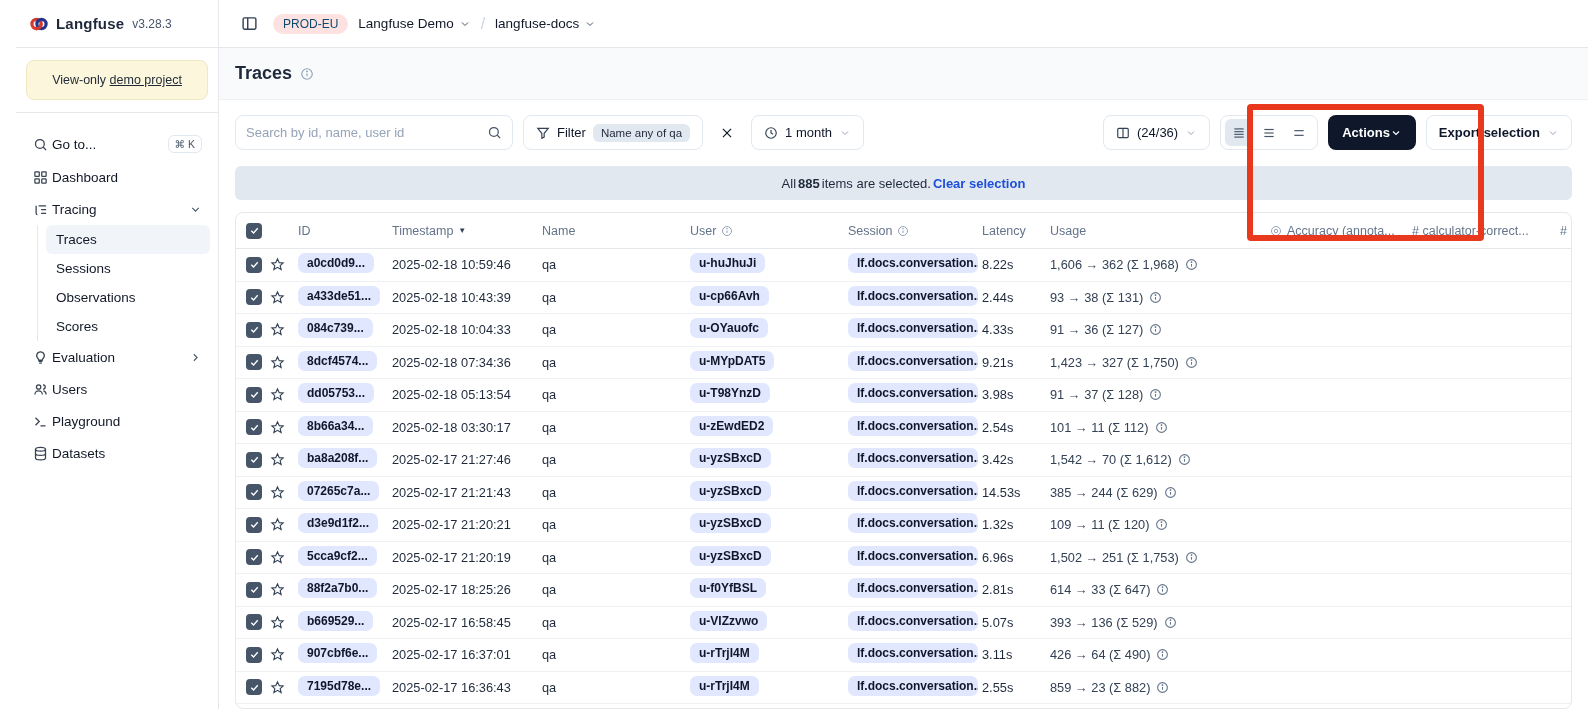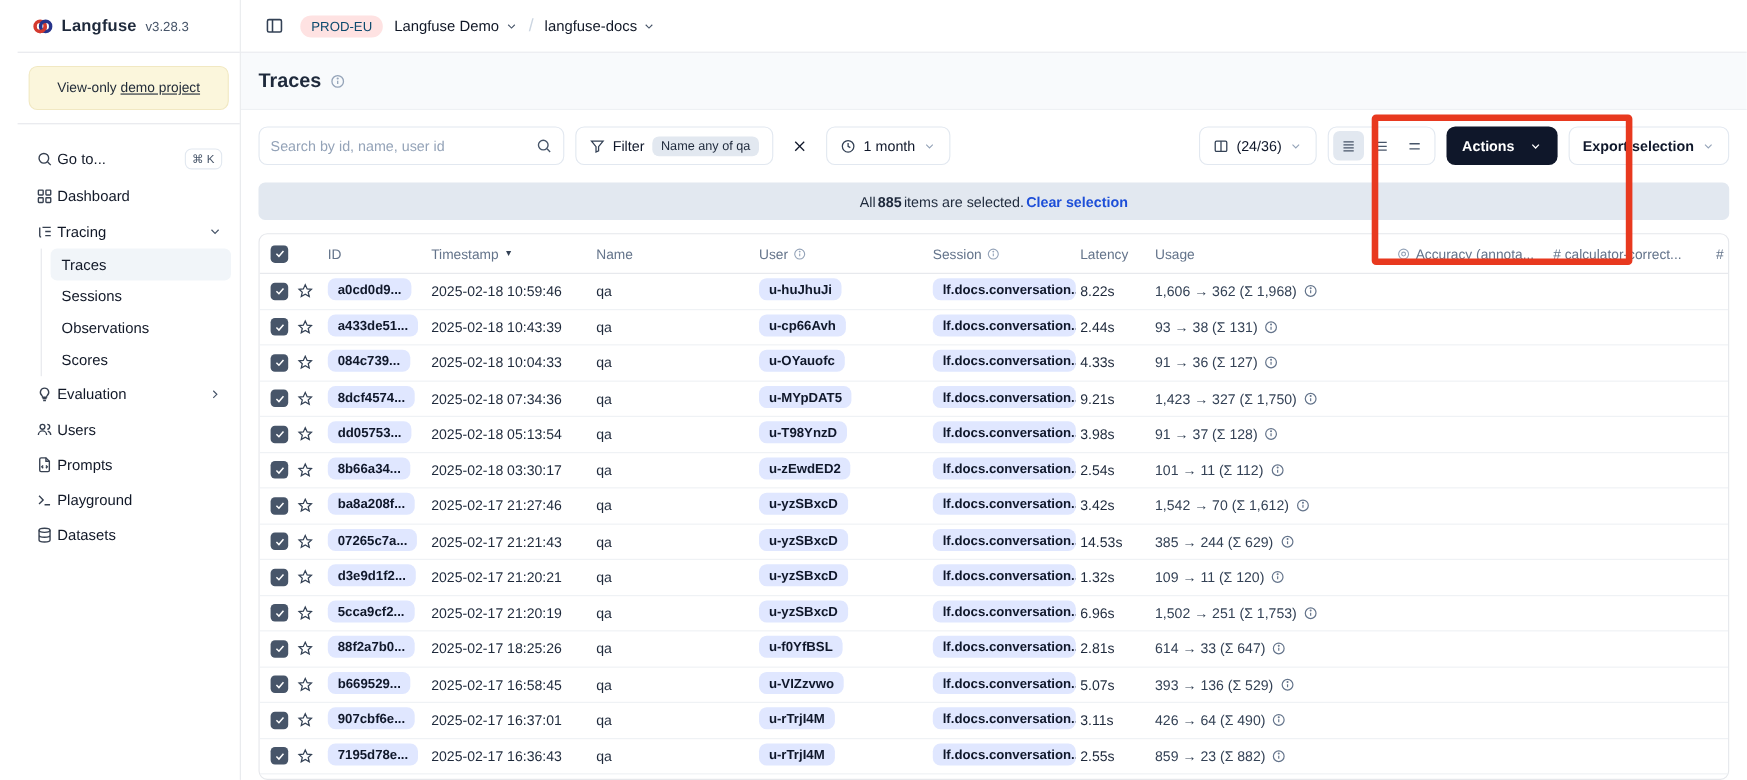--- a/index.html
+++ b/index.html
@@ -39,21 +39,21 @@
   .tb-left, .tb-right { display:flex; align-items:center; gap:10px; }
   .search-box { width:278px; height:35px; border:1px solid #e2e8f0; border-radius:8px; display:flex; align-items:center; padding:0 10px; gap:8px; }
   .search-box input { border:none; outline:none; flex:1; font-size:13px; color:#1e293b; font-family:"Liberation Sans",sans-serif; }
   .search-box input::placeholder { color:#94a3b8; }
   .btn { height:35px; border:1px solid #e2e8f0; background:#fff; border-radius:8px; display:flex; align-items:center; gap:7px; padding:0 12px; font-size:13px; color:#0f172a; cursor:pointer; font-family:"Liberation Sans",sans-serif; }
   .pill { background:#e2e8f0; border-radius:6px; font-size:11.5px; padding:3px 8px; color:#1e293b; }
   .icon-btn { border:none; background:none; width:28px; height:28px; display:flex; align-items:center; justify-content:center; cursor:pointer; color:#475569; }
   .seg-group { height:35px; border:1px solid #e2e8f0; border-radius:8px; display:flex; align-items:center; padding:0 4px; gap:2px; }
   .seg { width:28px; height:27px; border-radius:6px; display:flex; align-items:center; justify-content:center; color:#475569; cursor:pointer; }
   .seg.active { background:#e2e8f0; }
-  .btn-dark { height:35px; background:#0f172a; color:#fff; border:none; border-radius:8px; display:flex; align-items:center; gap:13px; padding:0 14px; font-size:13px; font-weight:600; cursor:pointer; font-family:"Liberation Sans",sans-serif; }
+  .btn-dark { height:35px; background:#0f172a; color:#fff; border:none; border-radius:8px; display:flex; align-items:center; gap:0; padding:0 14px; font-size:13px; font-weight:600; cursor:pointer; font-family:"Liberation Sans",sans-serif; }
 
   .sel-banner { margin:2px 16px 12px; background:#e2e8f0; border-radius:6px; height:34px; display:flex; align-items:center; justify-content:center; gap:2px; font-size:13px; color:#1e293b; }
   .sel-banner b { font-weight:700; }
   .sel-banner a { color:#1d4ed8; font-weight:700; text-decoration:none; cursor:pointer; }
 
   
   .table-wrap { margin:0 16px; border:1px solid #e5e7eb; border-radius:8px; overflow:hidden; flex:1; }
   .trow { display:grid; grid-template-columns:30px 28px 94px 150px 148px 158px 134px 68px 220px 142px 148px 1fr; align-items:center; }
   .thead { height:36px; border-bottom:1px solid #e5e7eb; color:#64748b; font-size:12.5px; }
   .thead .cell { display:flex; align-items:center; gap:5px; white-space:nowrap; overflow:hidden; }
@@ -169,29 +169,20 @@
       <div class="nav-item">
         <span class="nav-icon">
           <svg width="15" height="15" viewBox="0 0 24 24" fill="none" stroke="currentColor" stroke-width="2">
               <circle cx="9" cy="8" r="3.5"></circle>
               <path d="M3 20c0-3.3 2.7-6 6-6s6 2.7 6 6M16 4.5a3.5 3.5 0 0 1 0 7M21 20c0-2.8-1.8-5.1-4.3-5.8"></path>
             </svg>
         </span>
         <span class="grow">Users</span>
       </div>
 
-      <div class="nav-item">
-        <span class="nav-icon">
-          <svg width="15" height="15" viewBox="0 0 24 24" fill="none" stroke="currentColor" stroke-width="2">
-              <path d="M14 2H7a2 2 0 0 0-2 2v16a2 2 0 0 0 2 2h10a2 2 0 0 0 2-2V7z"></path>
-              <path d="M14 2v5h5M10 13l-2 2 2 2M14 13l2 2-2 2"></path>
-            </svg>
-        </span>
-        <span class="grow">Prompts</span>
-      </div>
 
       <div class="nav-item">
         <span class="nav-icon">
           <svg width="15" height="15" viewBox="0 0 24 24" fill="none" stroke="currentColor" stroke-width="2">
               <polyline points="4 6 10 12 4 18"></polyline>
               <line x1="12" y1="19" x2="20" y2="19"></line>
             </svg>
         </span>
         <span class="grow">Playground</span>
       </div>

